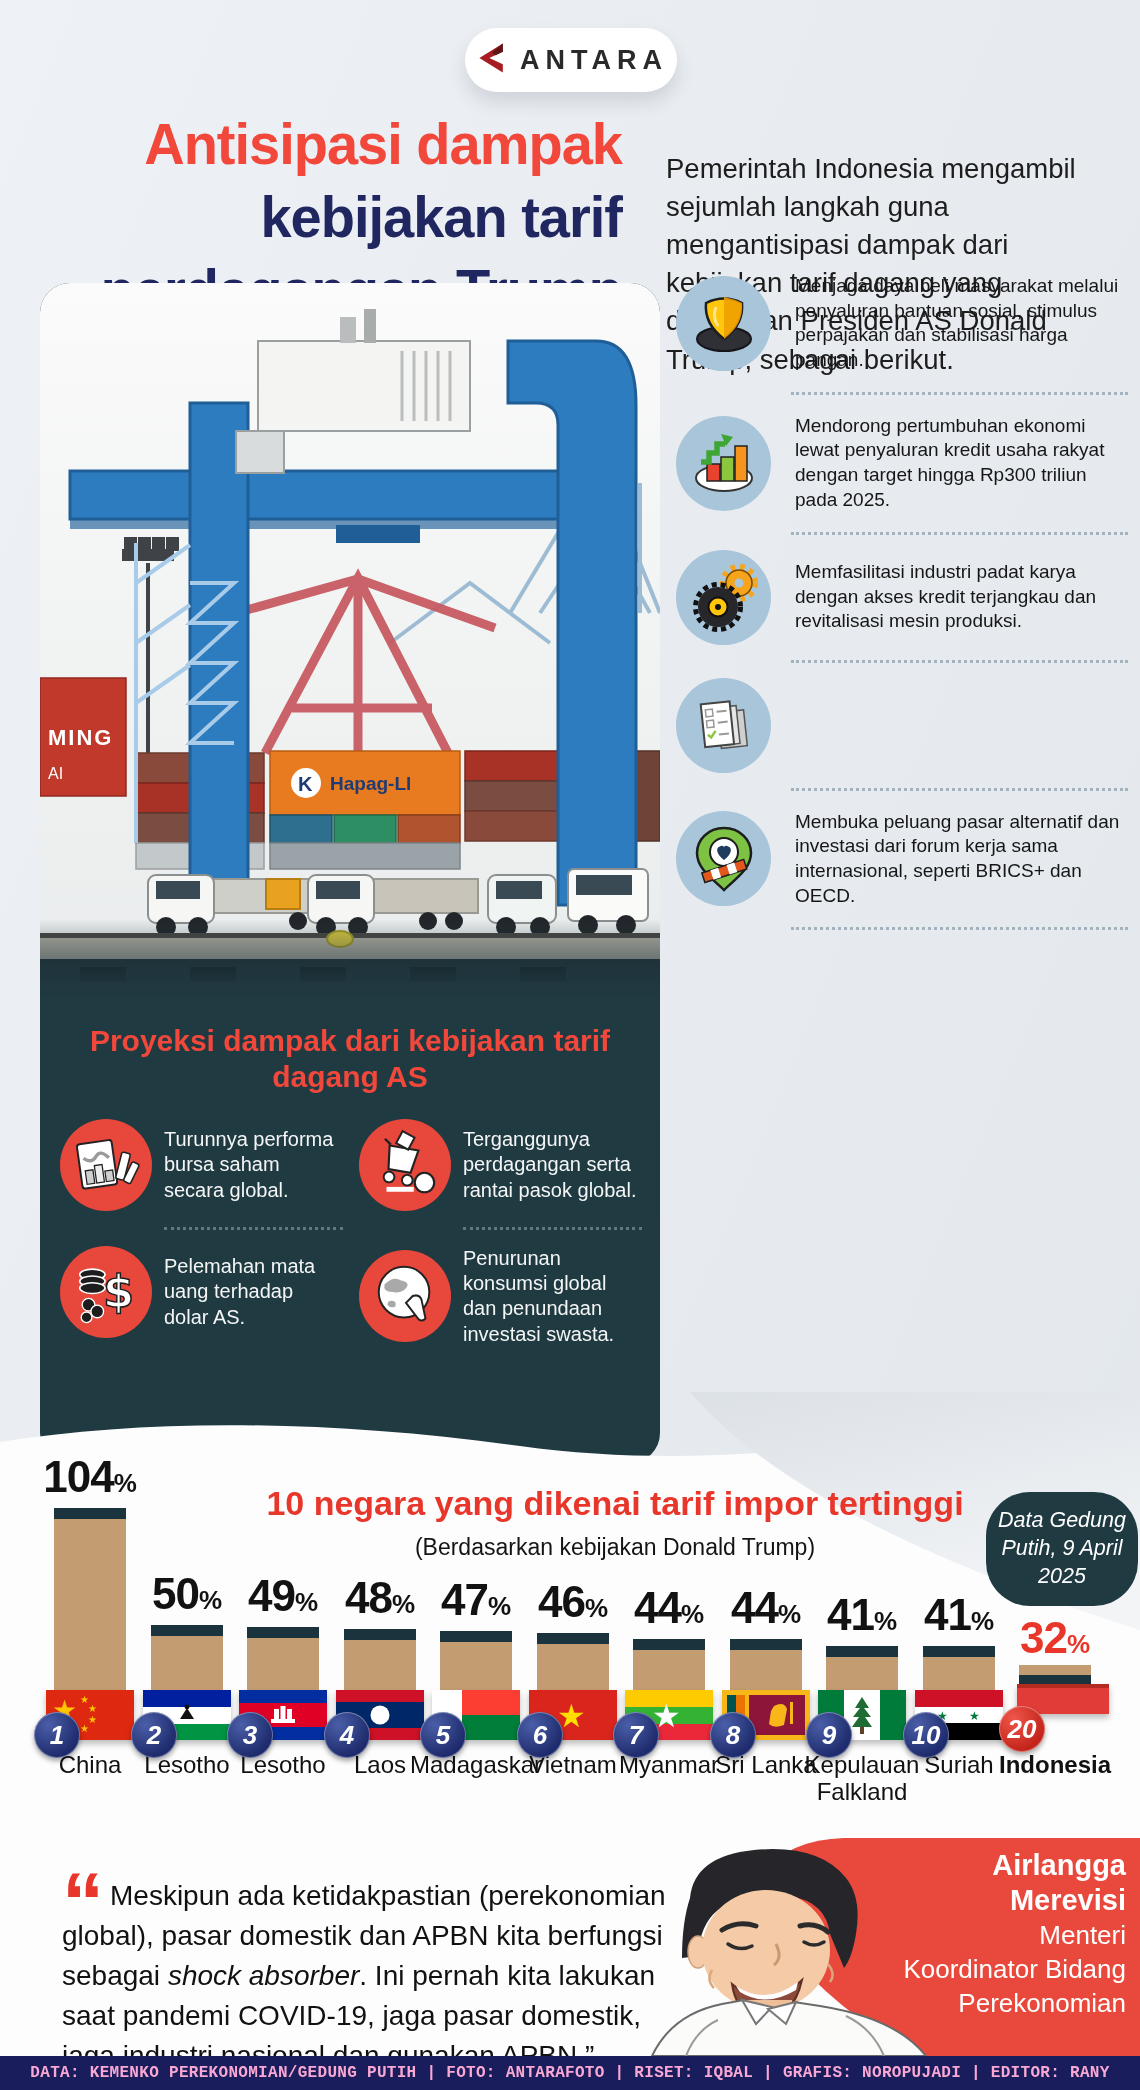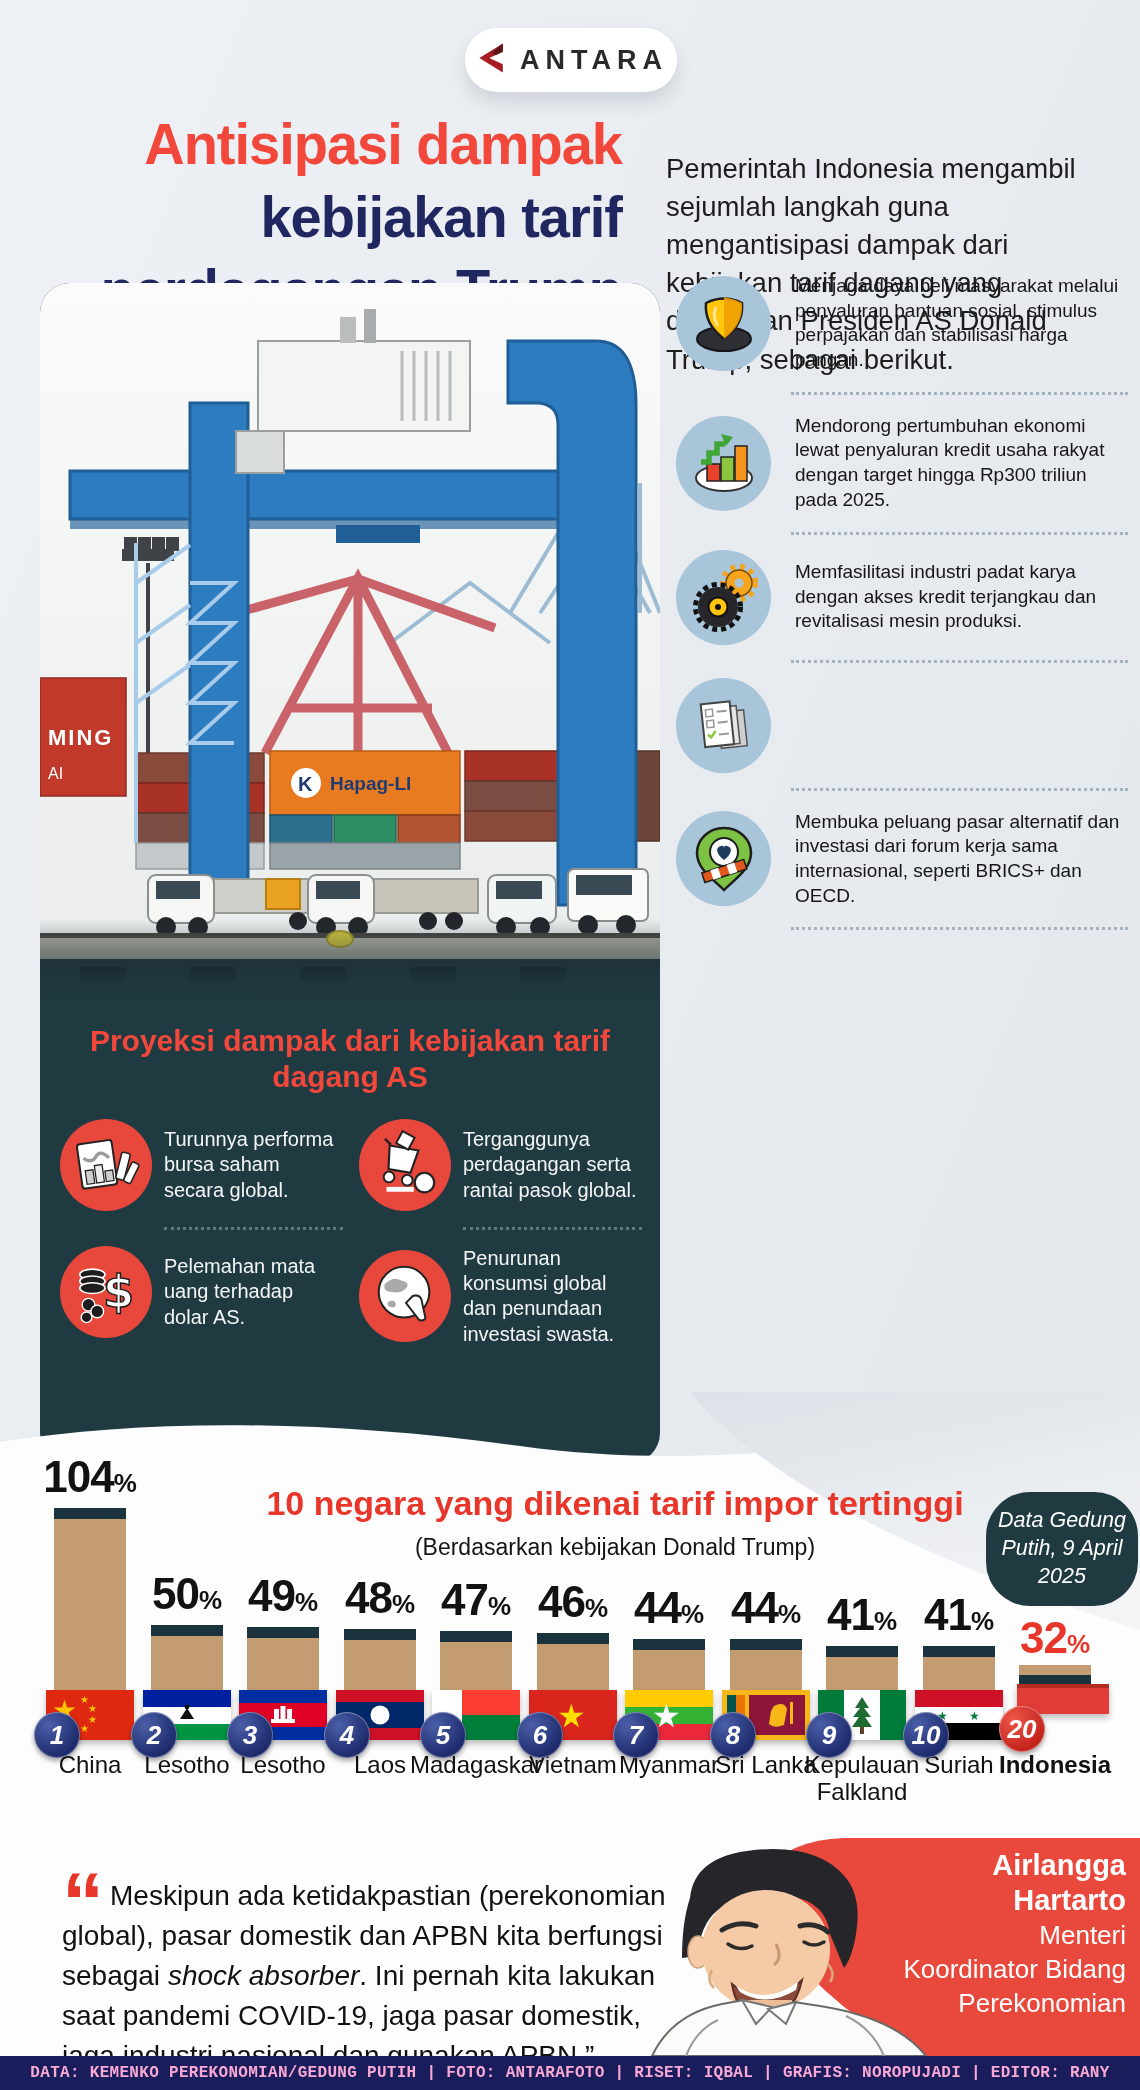--- a/index.html
+++ b/index.html
@@ -599,20 +599,20 @@
     <path d="M118 132 q-6 10 2 18 M234 126 q8 10 2 18" stroke="#D9A87F" stroke-width="2.5" fill="none"></path>
     <path d="M150 186 q22 14 44 -2" stroke="#D9A87F" stroke-width="2.5" fill="none"></path>
     <rect x="150" y="162" width="48" height="32" fill="#EFBE96"></rect>
     <path d="M58 218 Q78 176 128 166 L150 162 Q172 180 200 164 L226 168 Q302 180 332 218 Z" fill="#FBFBFA" stroke="#6a6a6a" stroke-width="2"></path>
     <path d="M148 162 l14 24 l16 -17 z" fill="#fff" stroke="#777" stroke-width="2"></path>
     <path d="M202 164 l-10 22 l-18 -15 z" fill="#fff" stroke="#777" stroke-width="2"></path>
     <path d="M92 218 q10 -26 32 -36 M290 218 q-12 -28 -38 -40" stroke="#9a9a9a" stroke-width="2" fill="none"></path>
   </svg>
 
   <div class="speaker">
-    <div class="nm">Airlangga Hartarto</div>
+    <div class="nm">Airlangga Merevisi</div>
     <div class="rl">Menteri Koordinator Bidang Perekonomian</div>
   </div>
 
   <div class="footer">
     <span>DATA: KEMENKO PEREKONOMIAN/GEDUNG PUTIH    |    FOTO: ANTARAFOTO    |    RISET: IQBAL    |    GRAFIS: NOROPUJADI    |    EDITOR: RANY</span>
   </div>
 </div>
 
 </body></html>

